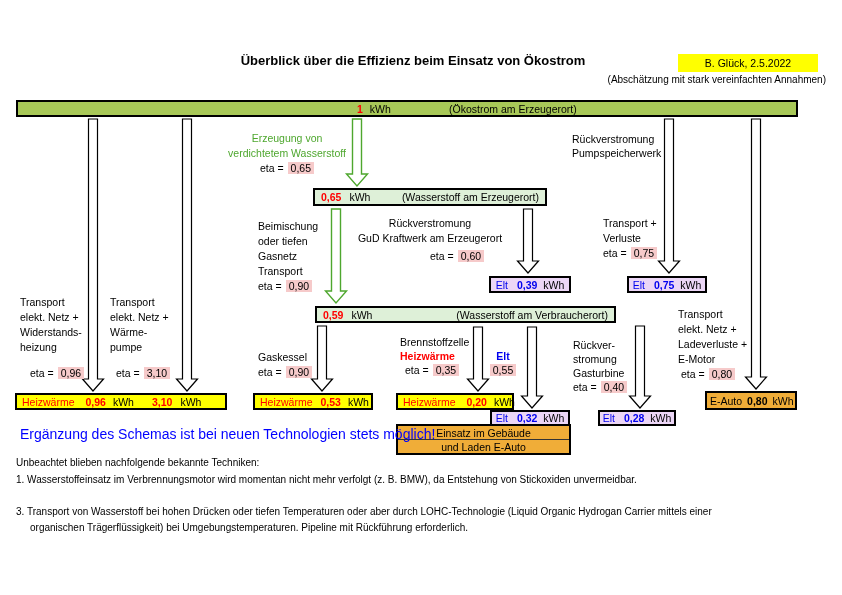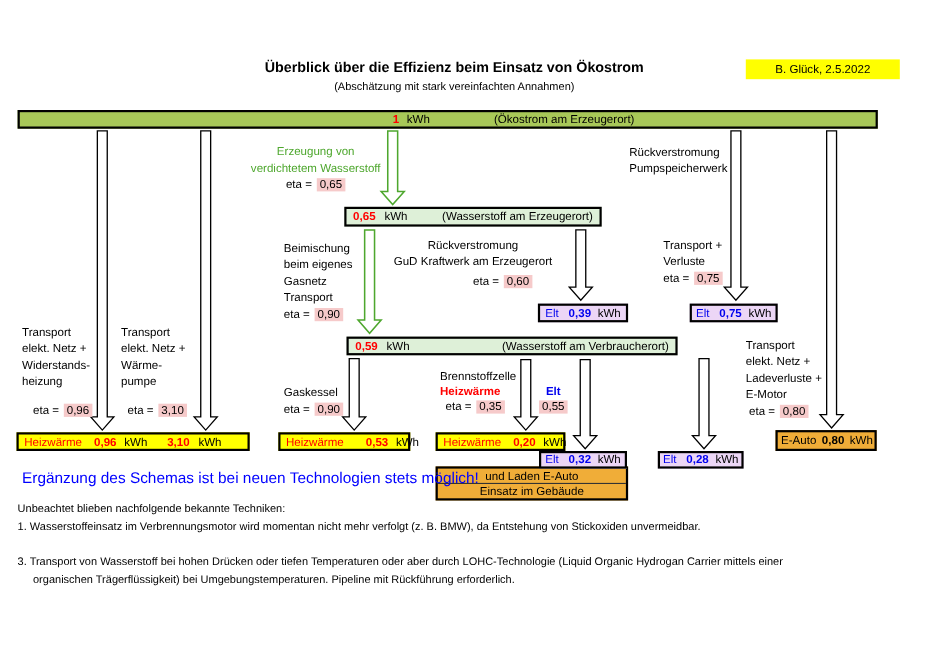--- a/index.html
+++ b/index.html
@@ -15,21 +15,21 @@
   .hl{background:#f6caca;padding:0 3px;margin-left:4px;}
   .box{position:absolute;box-sizing:border-box;border:2px solid #000;display:flex;
        align-items:center;font-size:10.5px;white-space:nowrap;padding:0 6px;}
   .srcbar{background:#a8c858;}
   .h2bar{background:#def0d8;}
   .eltbox{background:#ecd6f6;justify-content:center;padding:0 4px;}
   .heatbox{background:#ffff00;}
   .orangebox{background:#f0ad38;}
   .barspan{position:absolute;top:0;bottom:0;display:flex;align-items:center;}
   .title{position:absolute;left:0;width:826px;text-align:center;font-size:13px;font-weight:bold;}
-  .subtitle{position:absolute;left:0;width:826px;text-align:center;font-size:10px;}
+  .subtitle{position:absolute;left:0;width:826px;text-align:right;font-size:10px;}
   .authorbox{position:absolute;background:#ffff00;font-size:10.5px;display:flex;
              align-items:center;justify-content:center;}
   .note-blue{position:absolute;font-size:14px;color:#0000ff;white-space:nowrap;}
   .footnote{position:absolute;font-size:10px;white-space:nowrap;}
   svg.arrows{position:absolute;left:0;top:0;pointer-events:none;}
   .einsatz-row{height:13px;display:flex;align-items:center;justify-content:center;width:100%;}
   .einsatz-row:first-child{border-bottom:1px solid #333;}
 </style>
 </head>
 <body>
@@ -82,21 +82,21 @@
     <div style="color:#000"><span>eta =</span><span class="hl">0,65</span></div>
   </div>
 
   <div class="label" style="left:572px;top:132px;line-height:14px">
     <div>Rückverstromung</div>
     <div>Pumpspeicherwerk</div>
   </div>
 
   <div class="label" style="left:258px;top:219px">
     <div>Beimischung</div>
-    <div>beim eigenes</div>
+    <div>oder tiefen</div>
     <div>Gasnetz</div>
     <div>Transport</div>
     <div><span>eta =</span><span class="hl">0,90</span></div>
   </div>
 
   <div class="label center" style="left:347px;top:216px;width:166px">
     <div>Rückverstromung</div>
     <div>GuD Kraftwerk am Erzeugerort</div>
   </div>
   <div class="label" style="left:430px;top:249px">
@@ -137,20 +137,26 @@
   <div class="label" style="left:400px;top:335px;line-height:14px">
     <div>Brennstoffzelle</div>
     <div class="red bold">Heizwärme</div>
     <div style="padding-left:5px"><span>eta =</span><span class="hl">0,35</span></div>
   </div>
   <div class="label center" style="left:484px;top:349px;width:38px;line-height:14px">
     <div class="blue bold">Elt</div>
     <div><span class="hl" style="margin-left:0">0,55</span></div>
   </div>
 
+  <div class="label" style="left:573px;top:338px;line-height:14px">
+    <div>Rückver-</div>
+    <div>stromung</div>
+    <div>Gasturbine</div>
+    <div><span>eta =</span><span class="hl">0,40</span></div>
+  </div>
 
   <div class="label" style="left:678px;top:307px">
     <div>Transport</div>
     <div>elekt. Netz +</div>
     <div>Ladeverluste +</div>
     <div>E-Motor</div>
     <div style="padding-left:3px"><span>eta =</span><span class="hl">0,80</span></div>
   </div>
 
   <div class="box eltbox" style="left:489px;top:276px;width:82px;height:17px">
@@ -158,35 +164,35 @@
     <span class="blue bold" style="margin-left:9px">0,39</span>
     <span style="margin-left:6px">kWh</span>
   </div>
   <div class="box eltbox" style="left:627px;top:276px;width:80px;height:17px">
     <span class="blue">Elt</span>
     <span class="blue bold" style="margin-left:9px">0,75</span>
     <span style="margin-left:6px">kWh</span>
   </div>
 
   <div class="box orangebox" style="left:396px;top:424px;width:175px;height:31px;flex-direction:column;justify-content:center;padding:0">
+    <div class="einsatz-row">Einsatz im Gebäude</div>
     <div class="einsatz-row">und Laden E-Auto</div>
-    <div class="einsatz-row">Einsatz im Gebäude</div>
   </div>
 
   <div class="box heatbox" style="left:15px;top:393px;width:212px;height:17px;padding:0 5px">
     <span class="red">Heizwärme</span>
     <span class="red bold" style="margin-left:11px">0,96</span>
     <span style="margin-left:7px">kWh</span>
     <span class="red bold" style="margin-left:18px">3,10</span>
     <span style="margin-left:8px">kWh</span>
   </div>
 
   <div class="box heatbox" style="left:253px;top:393px;width:120px;height:17px;padding:0 5px">
     <span class="red">Heizwärme</span>
-    <span class="red bold" style="margin-left:20px">0,53</span>
+    <span class="red bold" style="margin-left:8px">0,53</span>
     <span style="margin-left:7px">kWh</span>
   </div>
 
   <div class="box heatbox" style="left:396px;top:393px;width:118px;height:17px;padding:0 5px">
     <span class="red">Heizwärme</span>
     <span class="red bold" style="margin-left:11px">0,20</span>
     <span style="margin-left:7px">kWh</span>
   </div>
 
   <div class="box eltbox" style="left:490px;top:410px;width:80px;height:16px">

